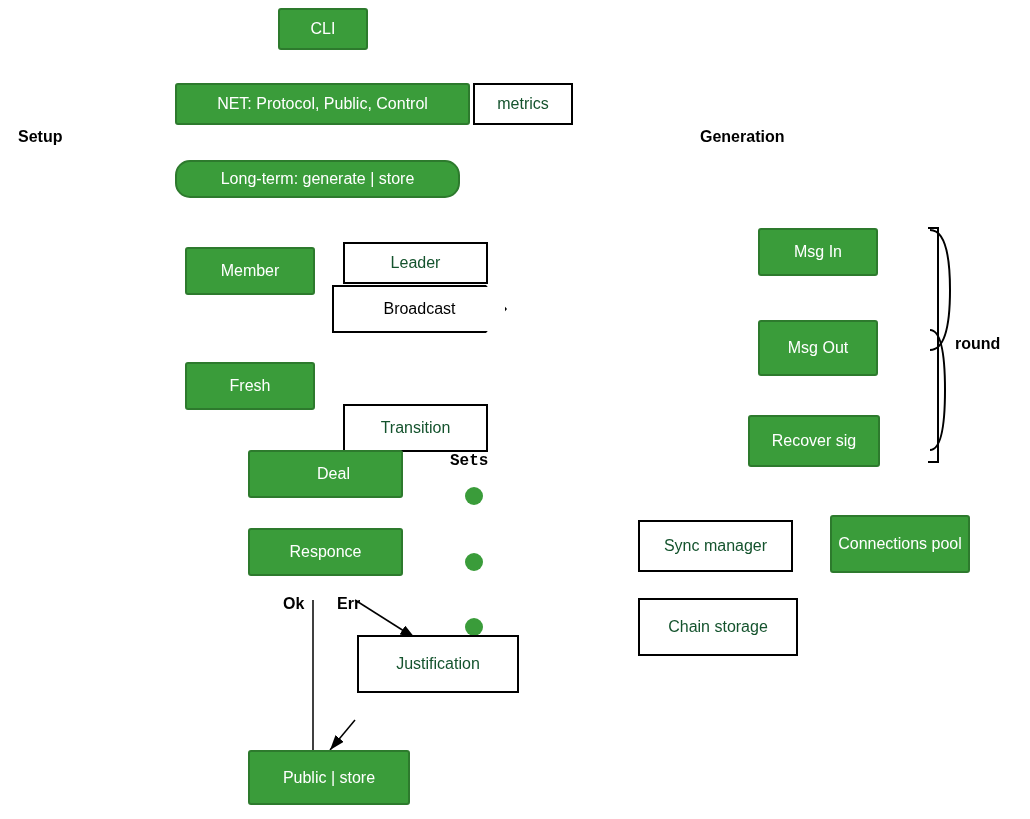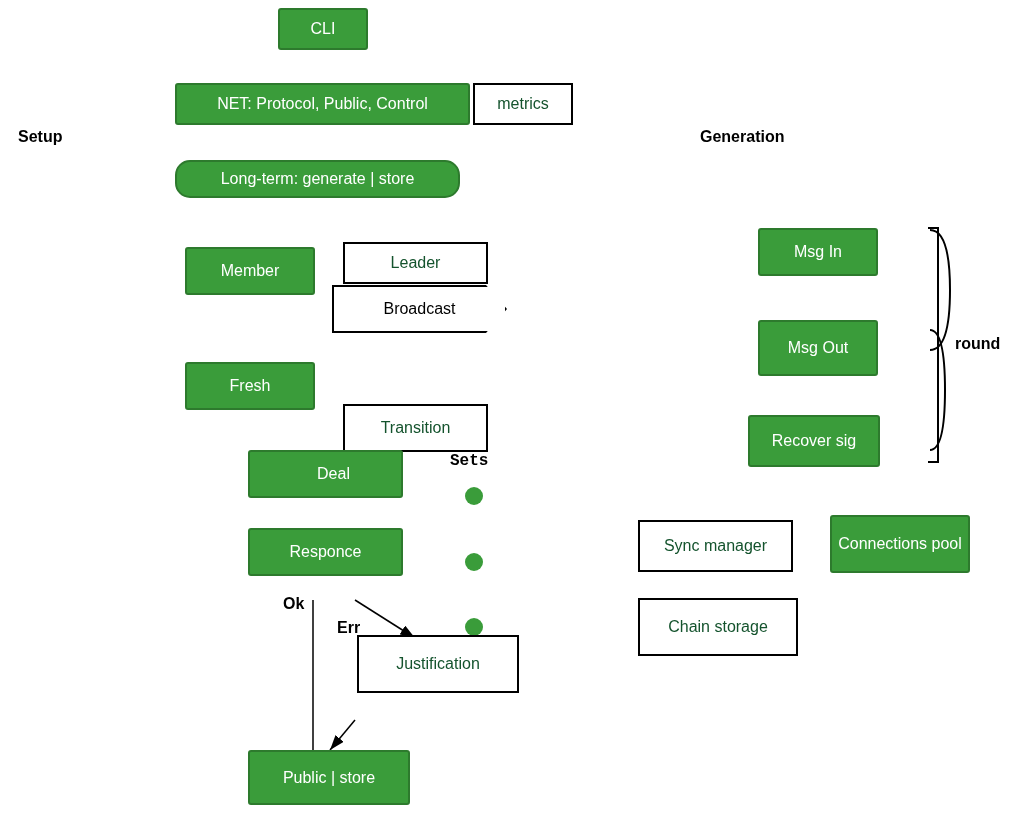--- a/index.html
+++ b/index.html
@@ -79,21 +79,21 @@
   <path d="M 930 230 Q 950 230 950 290 Q 950 350 930 350" fill="none" stroke="#000" stroke-width="2"></path>
   <path d="M 930 330 Q 945 330 945 390 Q 945 450 930 450" fill="none" stroke="#000" stroke-width="2"></path>
 
   <path d="M 928 228 L 938 228 L 938 462 L 928 462" fill="none" stroke="#000" stroke-width="2"></path>
 </svg>
 
 <div class="label" style="left:18px; top:128px;">Setup</div>
 <div class="label" style="left:700px; top:128px;">Generation</div>
 <div class="label" style="left:450px; top:452px;font-family:Liberation Mono, monospace;">Sets</div>
 <div class="label" style="left:283px; top:595px;">Ok</div>
-<div class="label" style="left:337px; top:595px;margin-top:24px;">Err</div>
+<div class="label" style="left:337px; top:595px;">Err</div>
 <div class="label" style="left:955px; top:335px;">round</div>
 
 <div class="box-green" style="left:278px; top:8px; width:90px; height:42px; border-radius:3px;">CLI</div>
 
 <div class="box-green" style="left:175px; top:83px; width:295px; height:42px; border-radius:3px;">NET: Protocol, Public, Control</div>
 <div class="box-outline" style="left:473px; top:83px; width:100px; height:42px;">metrics</div>
 
 <div class="box-green" style="left:175px; top:160px; width:285px; height:38px; border-radius:15px;">Long-term: generate | store</div>
 
 <div class="box-green" style="left:185px; top:247px; width:130px; height:48px; border-radius:3px;">Member</div>

